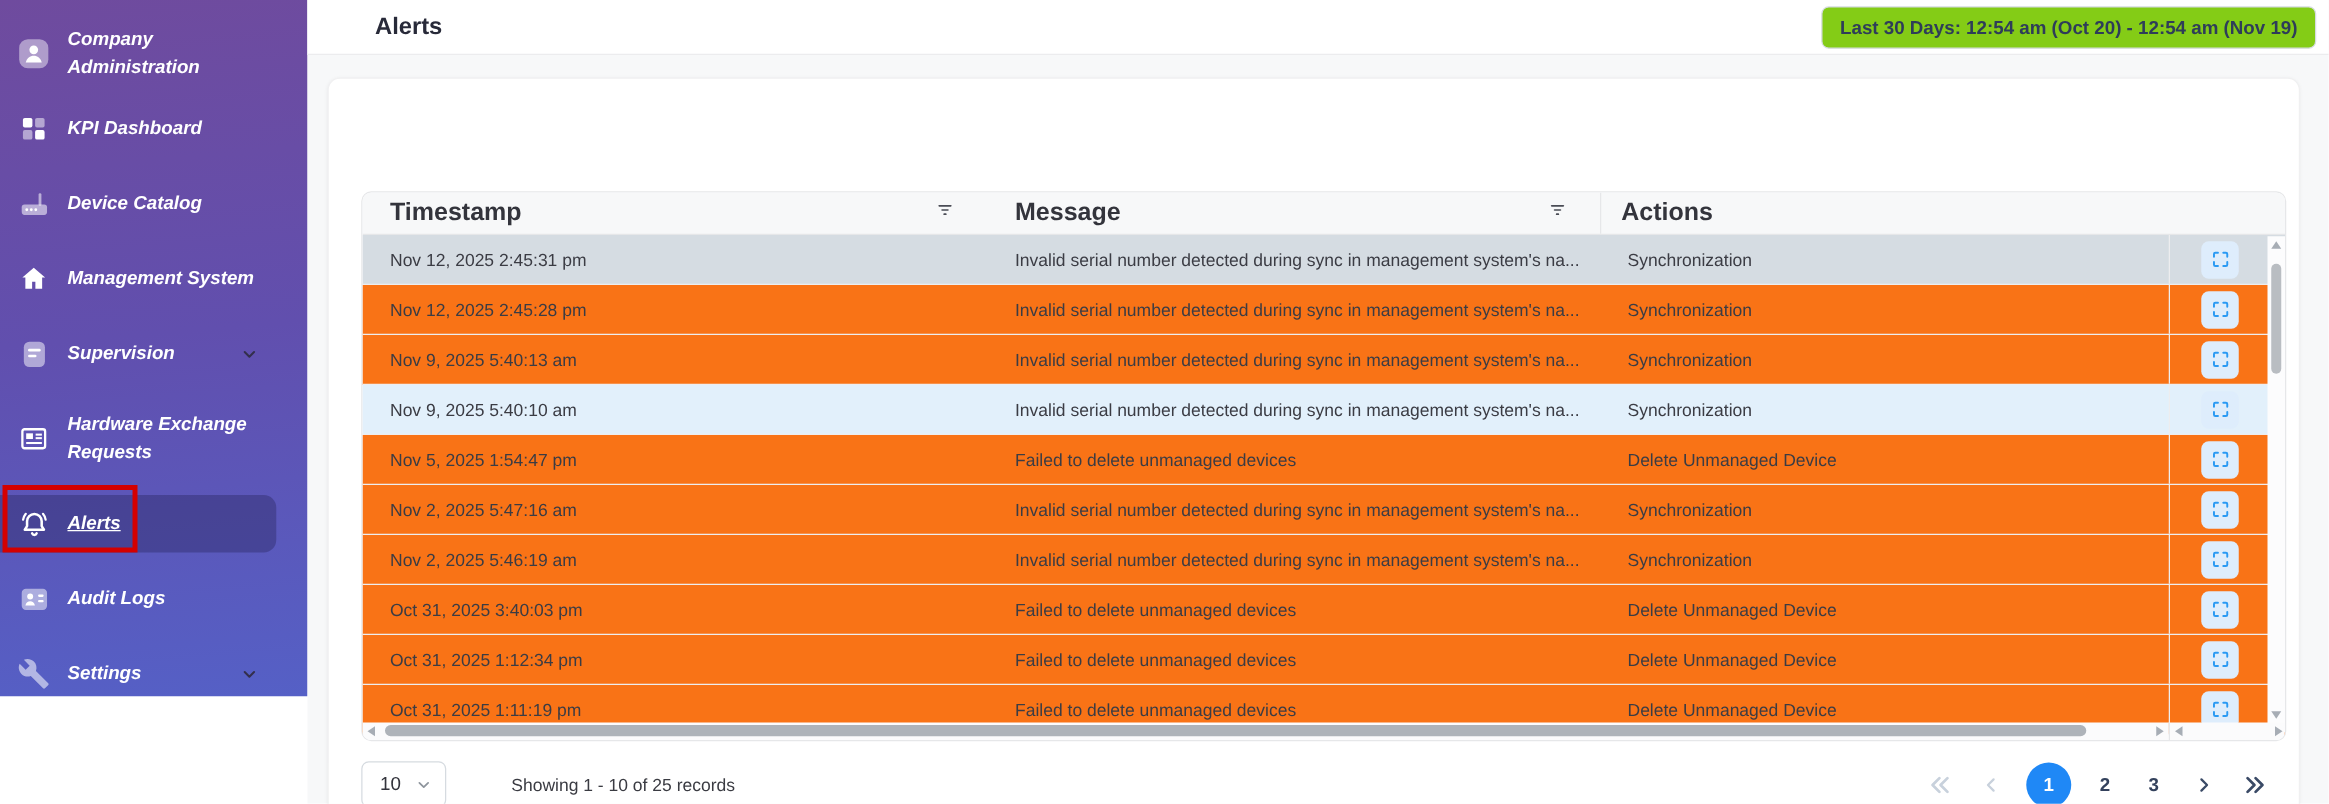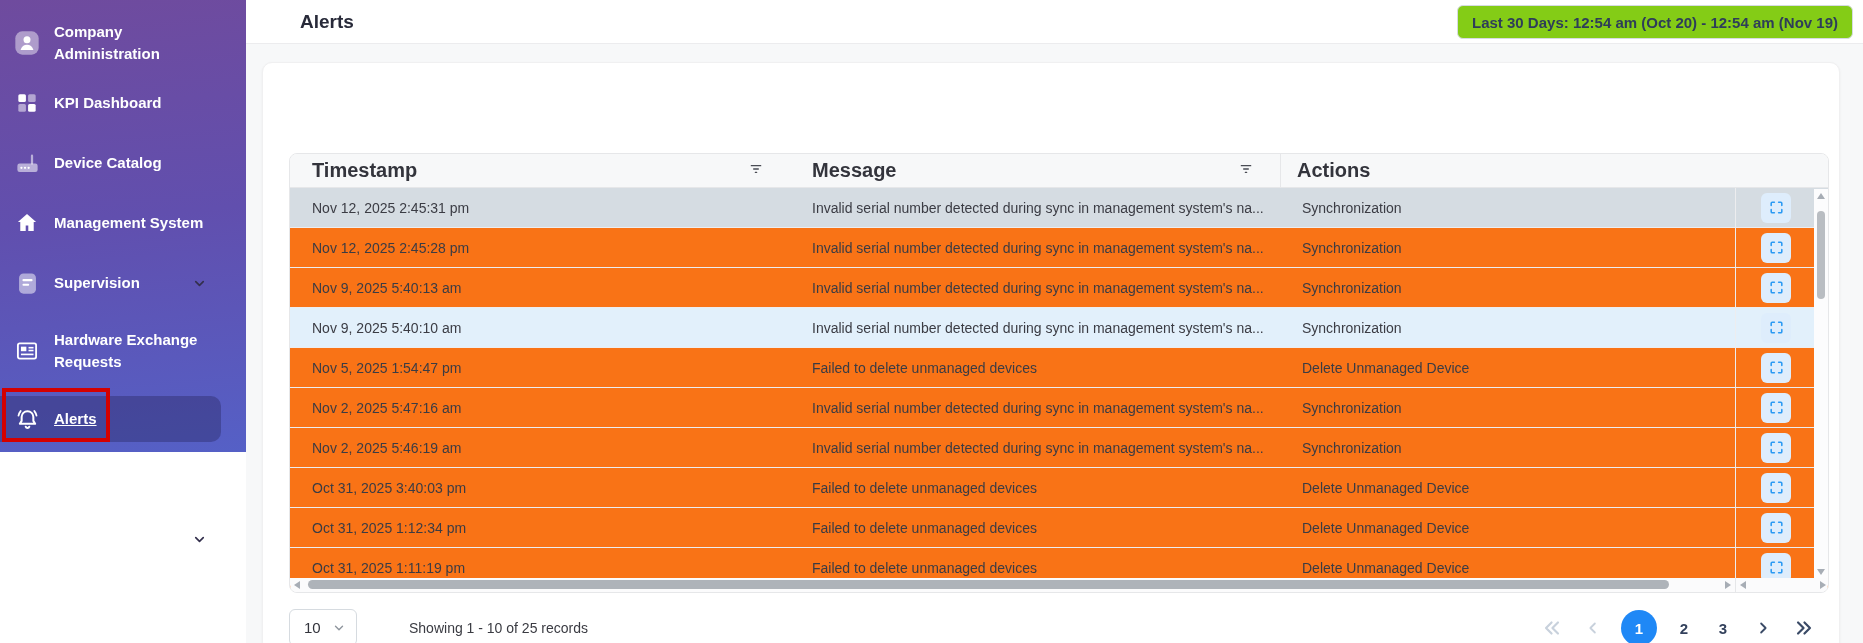--- a/index.html
+++ b/index.html
@@ -1,23 +1,23 @@
 <!DOCTYPE html>
 <html><head>
 <meta charset="utf-8">
 <style>
   * { box-sizing: border-box; margin: 0; padding: 0; }
   html,body { width:1863px; height:643px; overflow:hidden; background:#fff;
     font-family:"Liberation Sans", sans-serif; }
   .app { position:relative; width:1863px; height:643px; overflow:hidden; }
 
   
-  .sidebar { position:absolute; left:0; top:0; width:246px; height:452px;
+  .sidebar { position:absolute; left:0; top:0; width:246px; height:557px;
     background:linear-gradient(175deg,#6f4b9e 0%,#614fae 48%,#5560c6 100%);
-    padding-top:20px; }
+    padding-top:20px;font-style:italic; }
   .side-item { position:relative; display:flex; align-items:center; gap:12px;
     min-height:46px; margin:0 25px 14px 0; padding-left:12px;
     border-radius:0 10px 10px 0; cursor:pointer; }
   .side-item .icn { width:30px; min-width:30px; height:30px; display:flex;
     align-items:center; justify-content:center; }
   .side-item .lbl { color:#fff; font-size:15px; font-weight:700; line-height:1.45; padding-right:6px; }
   .side-item .chev { margin-left:auto; margin-right:14px; display:flex; }
   .side-item.selected { background:rgba(33,30,78,0.34); }
   .side-item.selected .lbl { text-decoration:underline; }
   .side-item.annotated::before { content:""; position:absolute; left:2px; top:-8px;

